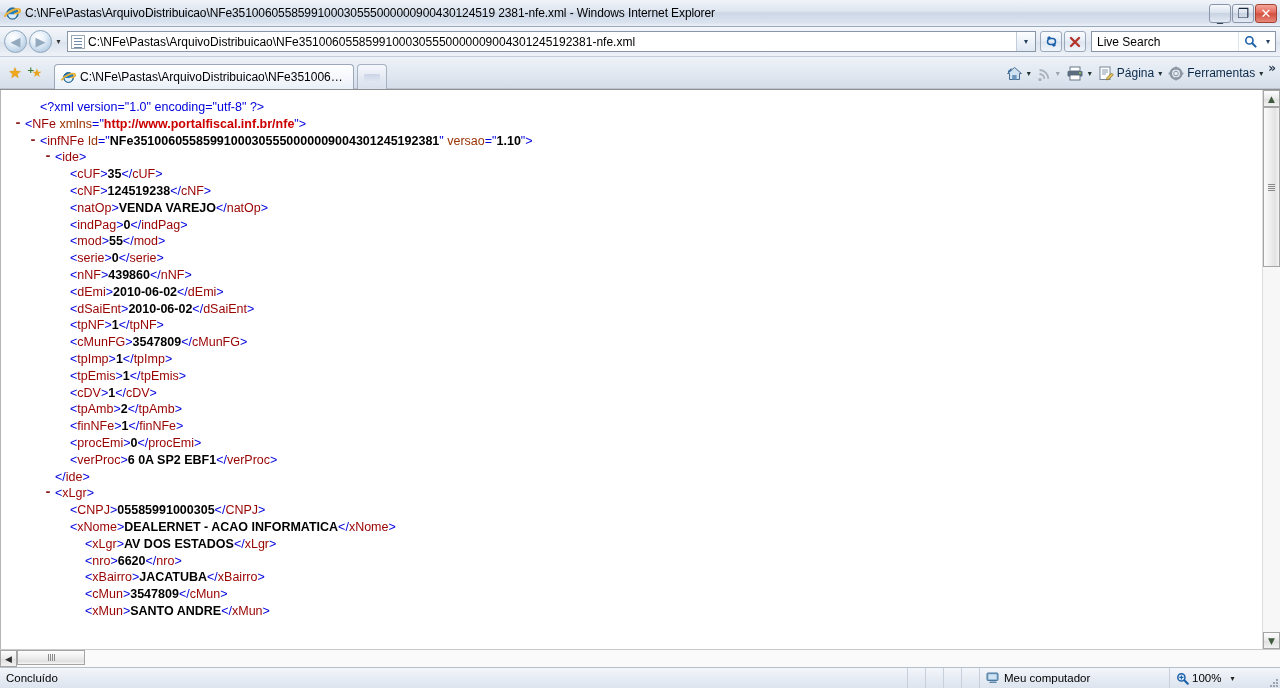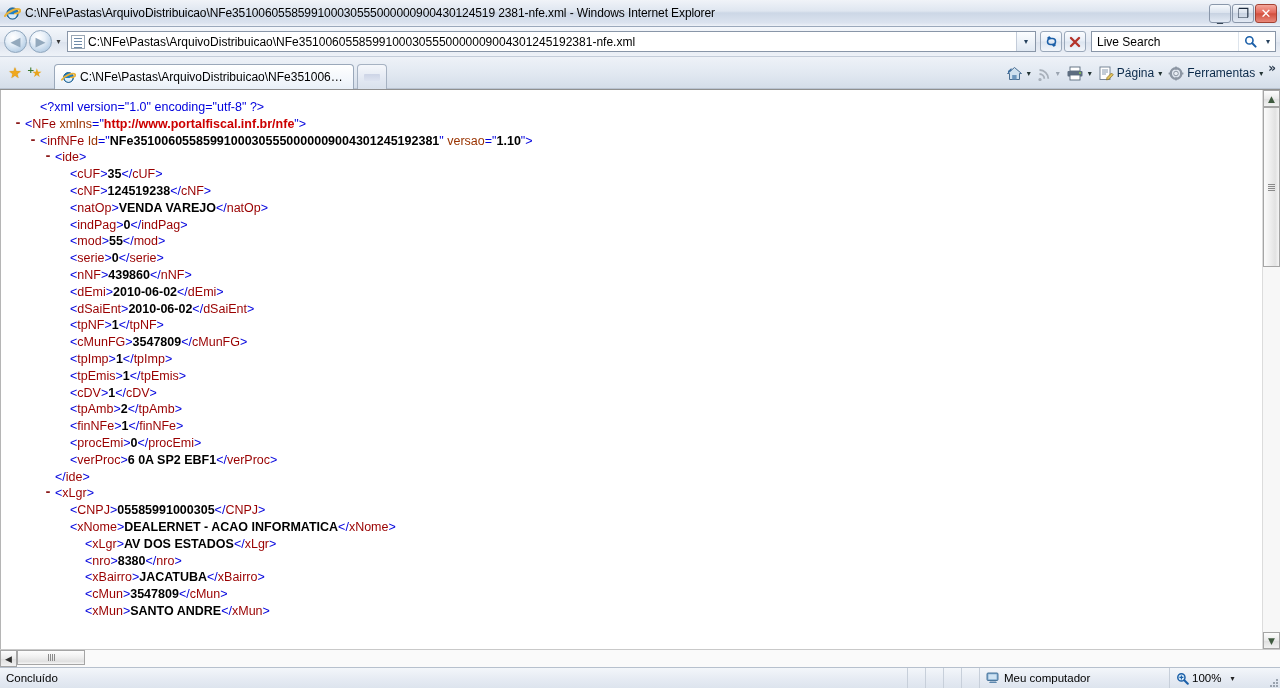--- a/index.html
+++ b/index.html
@@ -423,21 +423,21 @@
           <div class="ln"><span class="sp" style="width:45px"></span><span class="sp" style="width:14px"></span><span class="br">&lt;</span><span class="tg">cDV</span><span class="br">&gt;</span><span class="va">1</span><span class="br">&lt;/</span><span class="tg">cDV</span><span class="br">&gt;</span></div>
           <div class="ln"><span class="sp" style="width:45px"></span><span class="sp" style="width:14px"></span><span class="br">&lt;</span><span class="tg">tpAmb</span><span class="br">&gt;</span><span class="va">2</span><span class="br">&lt;/</span><span class="tg">tpAmb</span><span class="br">&gt;</span></div>
           <div class="ln"><span class="sp" style="width:45px"></span><span class="sp" style="width:14px"></span><span class="br">&lt;</span><span class="tg">finNFe</span><span class="br">&gt;</span><span class="va">1</span><span class="br">&lt;/</span><span class="tg">finNFe</span><span class="br">&gt;</span></div>
           <div class="ln"><span class="sp" style="width:45px"></span><span class="sp" style="width:14px"></span><span class="br">&lt;</span><span class="tg">procEmi</span><span class="br">&gt;</span><span class="va">0</span><span class="br">&lt;/</span><span class="tg">procEmi</span><span class="br">&gt;</span></div>
           <div class="ln"><span class="sp" style="width:45px"></span><span class="sp" style="width:14px"></span><span class="br">&lt;</span><span class="tg">verProc</span><span class="br">&gt;</span><span class="va">6 0A SP2 EBF1</span><span class="br">&lt;/</span><span class="tg">verProc</span><span class="br">&gt;</span></div>
           <div class="ln"><span class="sp" style="width:30px"></span><span class="sp" style="width:14px"></span><span class="br">&lt;/</span><span class="tg">ide</span><span class="br">&gt;</span></div>
           <div class="ln"><span class="sp" style="width:30px"></span><span class="tog">-</span><span class="br">&lt;</span><span class="tg">xLgr</span><span class="br">&gt;</span></div>
           <div class="ln"><span class="sp" style="width:45px"></span><span class="sp" style="width:14px"></span><span class="br">&lt;</span><span class="tg">CNPJ</span><span class="br">&gt;</span><span class="va">05585991000305</span><span class="br">&lt;/</span><span class="tg">CNPJ</span><span class="br">&gt;</span></div>
           <div class="ln"><span class="sp" style="width:45px"></span><span class="sp" style="width:14px"></span><span class="br">&lt;</span><span class="tg">xNome</span><span class="br">&gt;</span><span class="va">DEALERNET - ACAO INFORMATICA</span><span class="br">&lt;/</span><span class="tg">xNome</span><span class="br">&gt;</span></div>
           <div class="ln"><span class="sp" style="width:60px"></span><span class="sp" style="width:14px"></span><span class="br">&lt;</span><span class="tg">xLgr</span><span class="br">&gt;</span><span class="va">AV DOS ESTADOS</span><span class="br">&lt;/</span><span class="tg">xLgr</span><span class="br">&gt;</span></div>
-          <div class="ln"><span class="sp" style="width:60px"></span><span class="sp" style="width:14px"></span><span class="br">&lt;</span><span class="tg">nro</span><span class="br">&gt;</span><span class="va">8380</span><span class="br">&lt;/</span><span class="tg">nro</span><span class="br">&gt;</span></div>
+          <div class="ln"><span class="sp" style="width:60px"></span><span class="sp" style="width:14px"></span><span class="br">&lt;</span><span class="tg">nro</span><span class="br">&gt;</span><span class="va">6620</span><span class="br">&lt;/</span><span class="tg">nro</span><span class="br">&gt;</span></div>
           <div class="ln"><span class="sp" style="width:60px"></span><span class="sp" style="width:14px"></span><span class="br">&lt;</span><span class="tg">xBairro</span><span class="br">&gt;</span><span class="va">JACATUBA</span><span class="br">&lt;/</span><span class="tg">xBairro</span><span class="br">&gt;</span></div>
           <div class="ln"><span class="sp" style="width:60px"></span><span class="sp" style="width:14px"></span><span class="br">&lt;</span><span class="tg">cMun</span><span class="br">&gt;</span><span class="va">3547809</span><span class="br">&lt;/</span><span class="tg">cMun</span><span class="br">&gt;</span></div>
           <div class="ln"><span class="sp" style="width:60px"></span><span class="sp" style="width:14px"></span><span class="br">&lt;</span><span class="tg">xMun</span><span class="br">&gt;</span><span class="va">SANTO ANDRE</span><span class="br">&lt;/</span><span class="tg">xMun</span><span class="br">&gt;</span></div>
         </div>
     </div>
     <div class="vsb">
       <div class="sb-arrow">
           <span>▲</span>
         </div>
       <div class="sb-track">

